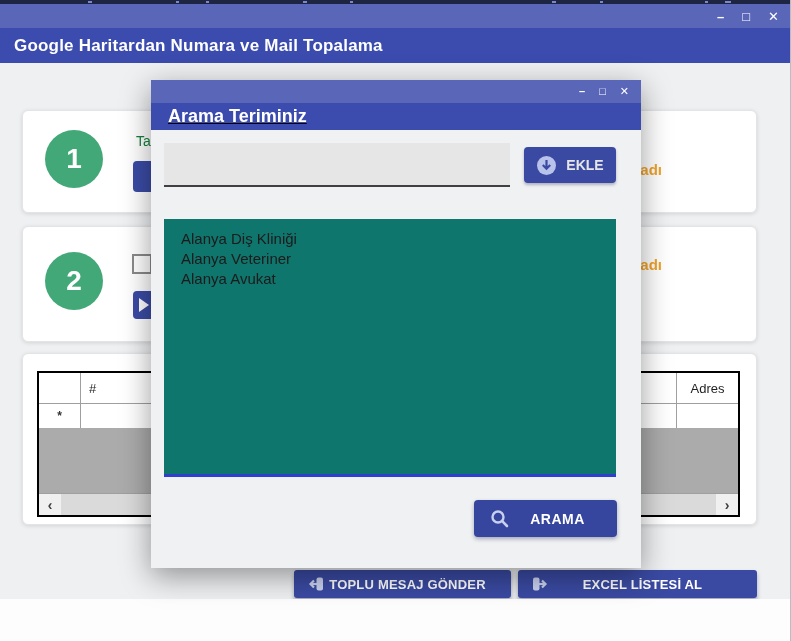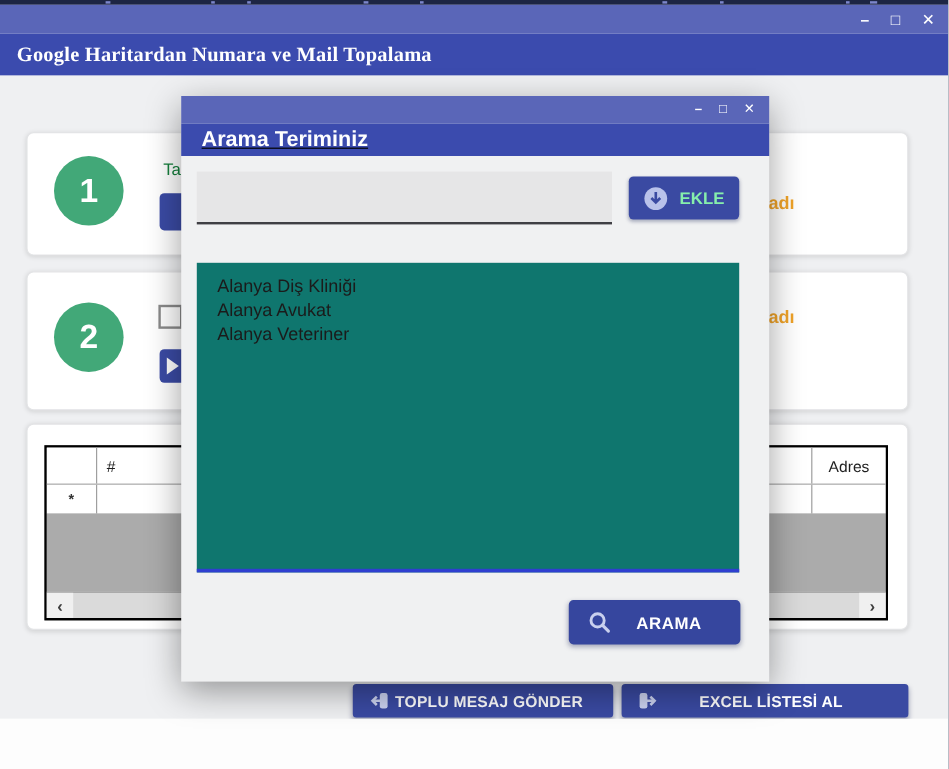--- a/index.html
+++ b/index.html
@@ -9,21 +9,21 @@
 
   
   .top-strip { position:absolute; left:0; top:0; width:791px; height:4px; background:#1d2543; }
   .top-strip span { position:absolute; top:1px; height:2px; background:#7d87cc; }
 
   .titlebar { position:absolute; left:0; top:4px; width:791px; height:24px; background:#5a66b8;
               display:flex; align-items:center; justify-content:flex-end; padding-right:12px; gap:18px; }
   .winbtn { color:#ffffff; font-size:13px; font-weight:bold; line-height:1; cursor:default; }
 
   .headerbar { position:absolute; left:0; top:28px; width:791px; height:35px; background:#3b4bae;
-               display:flex; align-items:center; padding-left:14px;font-family:Liberation Serif, serif; }
+               display:flex; align-items:center; padding-left:14px; }
   .headerbar .title { color:#ffffff; font-size:17px; font-weight:bold; letter-spacing:.2px; }
 
   .body-gray { position:absolute; left:0; top:63px; width:791px; height:536px; background:#eff0f2; }
   .bottom-white { position:absolute; left:0; top:599px; width:791px; height:42px; background:#fdfdfd; }
 
   .card { position:absolute; left:22px; width:735px; background:#ffffff; border:1px solid #e3e4e6;
           border-radius:6px; box-shadow:0 1px 4px rgba(0,0,0,.12); }
   .card1 { top:110px; height:103px; }
   .card2 { top:226px; height:116px; }
   .card3 { top:353px; height:172px; }
@@ -76,21 +76,21 @@
   .m-titlebar .winbtn { font-size:11px; }
   .m-header { height:27px; background:#3b4bae; display:flex; align-items:center; padding-left:17px;text-decoration:underline; }
   .m-header .m-title { color:#ffffff; font-size:18px; font-weight:bold; }
   .m-body { position:relative; height:425px; }
 
   .m-input { position:absolute; left:13px; top:13px; width:346px; height:44px; background:#e6e6e7;
              border:none; border-bottom:2px solid #3f3f44; outline:none; font-size:15px; padding:0 10px;
              font-family:"Liberation Sans","DejaVu Sans",sans-serif; }
   .ekle-btn { position:absolute; left:373px; top:17px; width:92px; height:36px; background:#3a4aa2;
               border:none; border-radius:4px; display:flex; align-items:center; justify-content:center; gap:9px;
-              color:#86efac; font-size:14px; font-weight:bold; cursor:pointer; box-shadow:0 2px 3px rgba(20,30,80,.3);
+              color:#e5e5e5; font-size:14px; font-weight:bold; cursor:pointer; box-shadow:0 2px 3px rgba(20,30,80,.3);
               font-family:"Liberation Sans","DejaVu Sans",sans-serif; }
   .term-list { position:absolute; left:13px; top:89px; width:452px; height:258px; background:#0f766e;
                border-bottom:3px solid #2e3fd0; padding:10px 0 0 17px; }
   .term-item { font-size:15px; color:#1b1b1b; line-height:20px; }
   .arama-btn { position:absolute; left:323px; top:370px; width:143px; height:37px; background:#36469e;
                border:none; border-radius:4px; display:flex; align-items:center; padding-left:16px;
                color:#ffffff; font-size:14px; font-weight:bold; cursor:pointer; box-shadow:0 2px 4px rgba(20,30,80,.35);
                font-family:"Liberation Sans","DejaVu Sans",sans-serif; }
   .arama-btn .lbl { flex:1; text-align:center; padding-right:12px; letter-spacing:.5px; }
 </style>
@@ -201,22 +201,22 @@
         <span style="display:flex;">
           <svg width="21" height="21" viewBox="0 0 21 21">
             <circle cx="10.5" cy="10.5" r="9.5" fill="#b9c2ea"></circle>
             <path d="M10.5 5 V13 M6.8 10 L10.5 13.7 L14.2 10" stroke="#3a4aa2" stroke-width="2.2" fill="none"></path>
           </svg>
         </span>
         <span>EKLE</span>
       </button>
       <div class="term-list">
         <div class="term-item">Alanya Diş Kliniği</div>
+        <div class="term-item">Alanya Veteriner</div>
         <div class="term-item">Alanya Avukat</div>
-        <div class="term-item">Alanya Veteriner</div>
       </div>
       <button class="arama-btn">
         <span style="display:flex;">
           <svg width="20" height="20" viewBox="0 0 20 20">
             <circle cx="8" cy="8" r="5.5" fill="none" stroke="#c9d0ee" stroke-width="2.4"></circle>
             <line x1="12.2" y1="12.2" x2="17" y2="17" stroke="#c9d0ee" stroke-width="2.6" stroke-linecap="round"></line>
           </svg>
         </span>
         <span class="lbl">ARAMA</span>
       </button>

